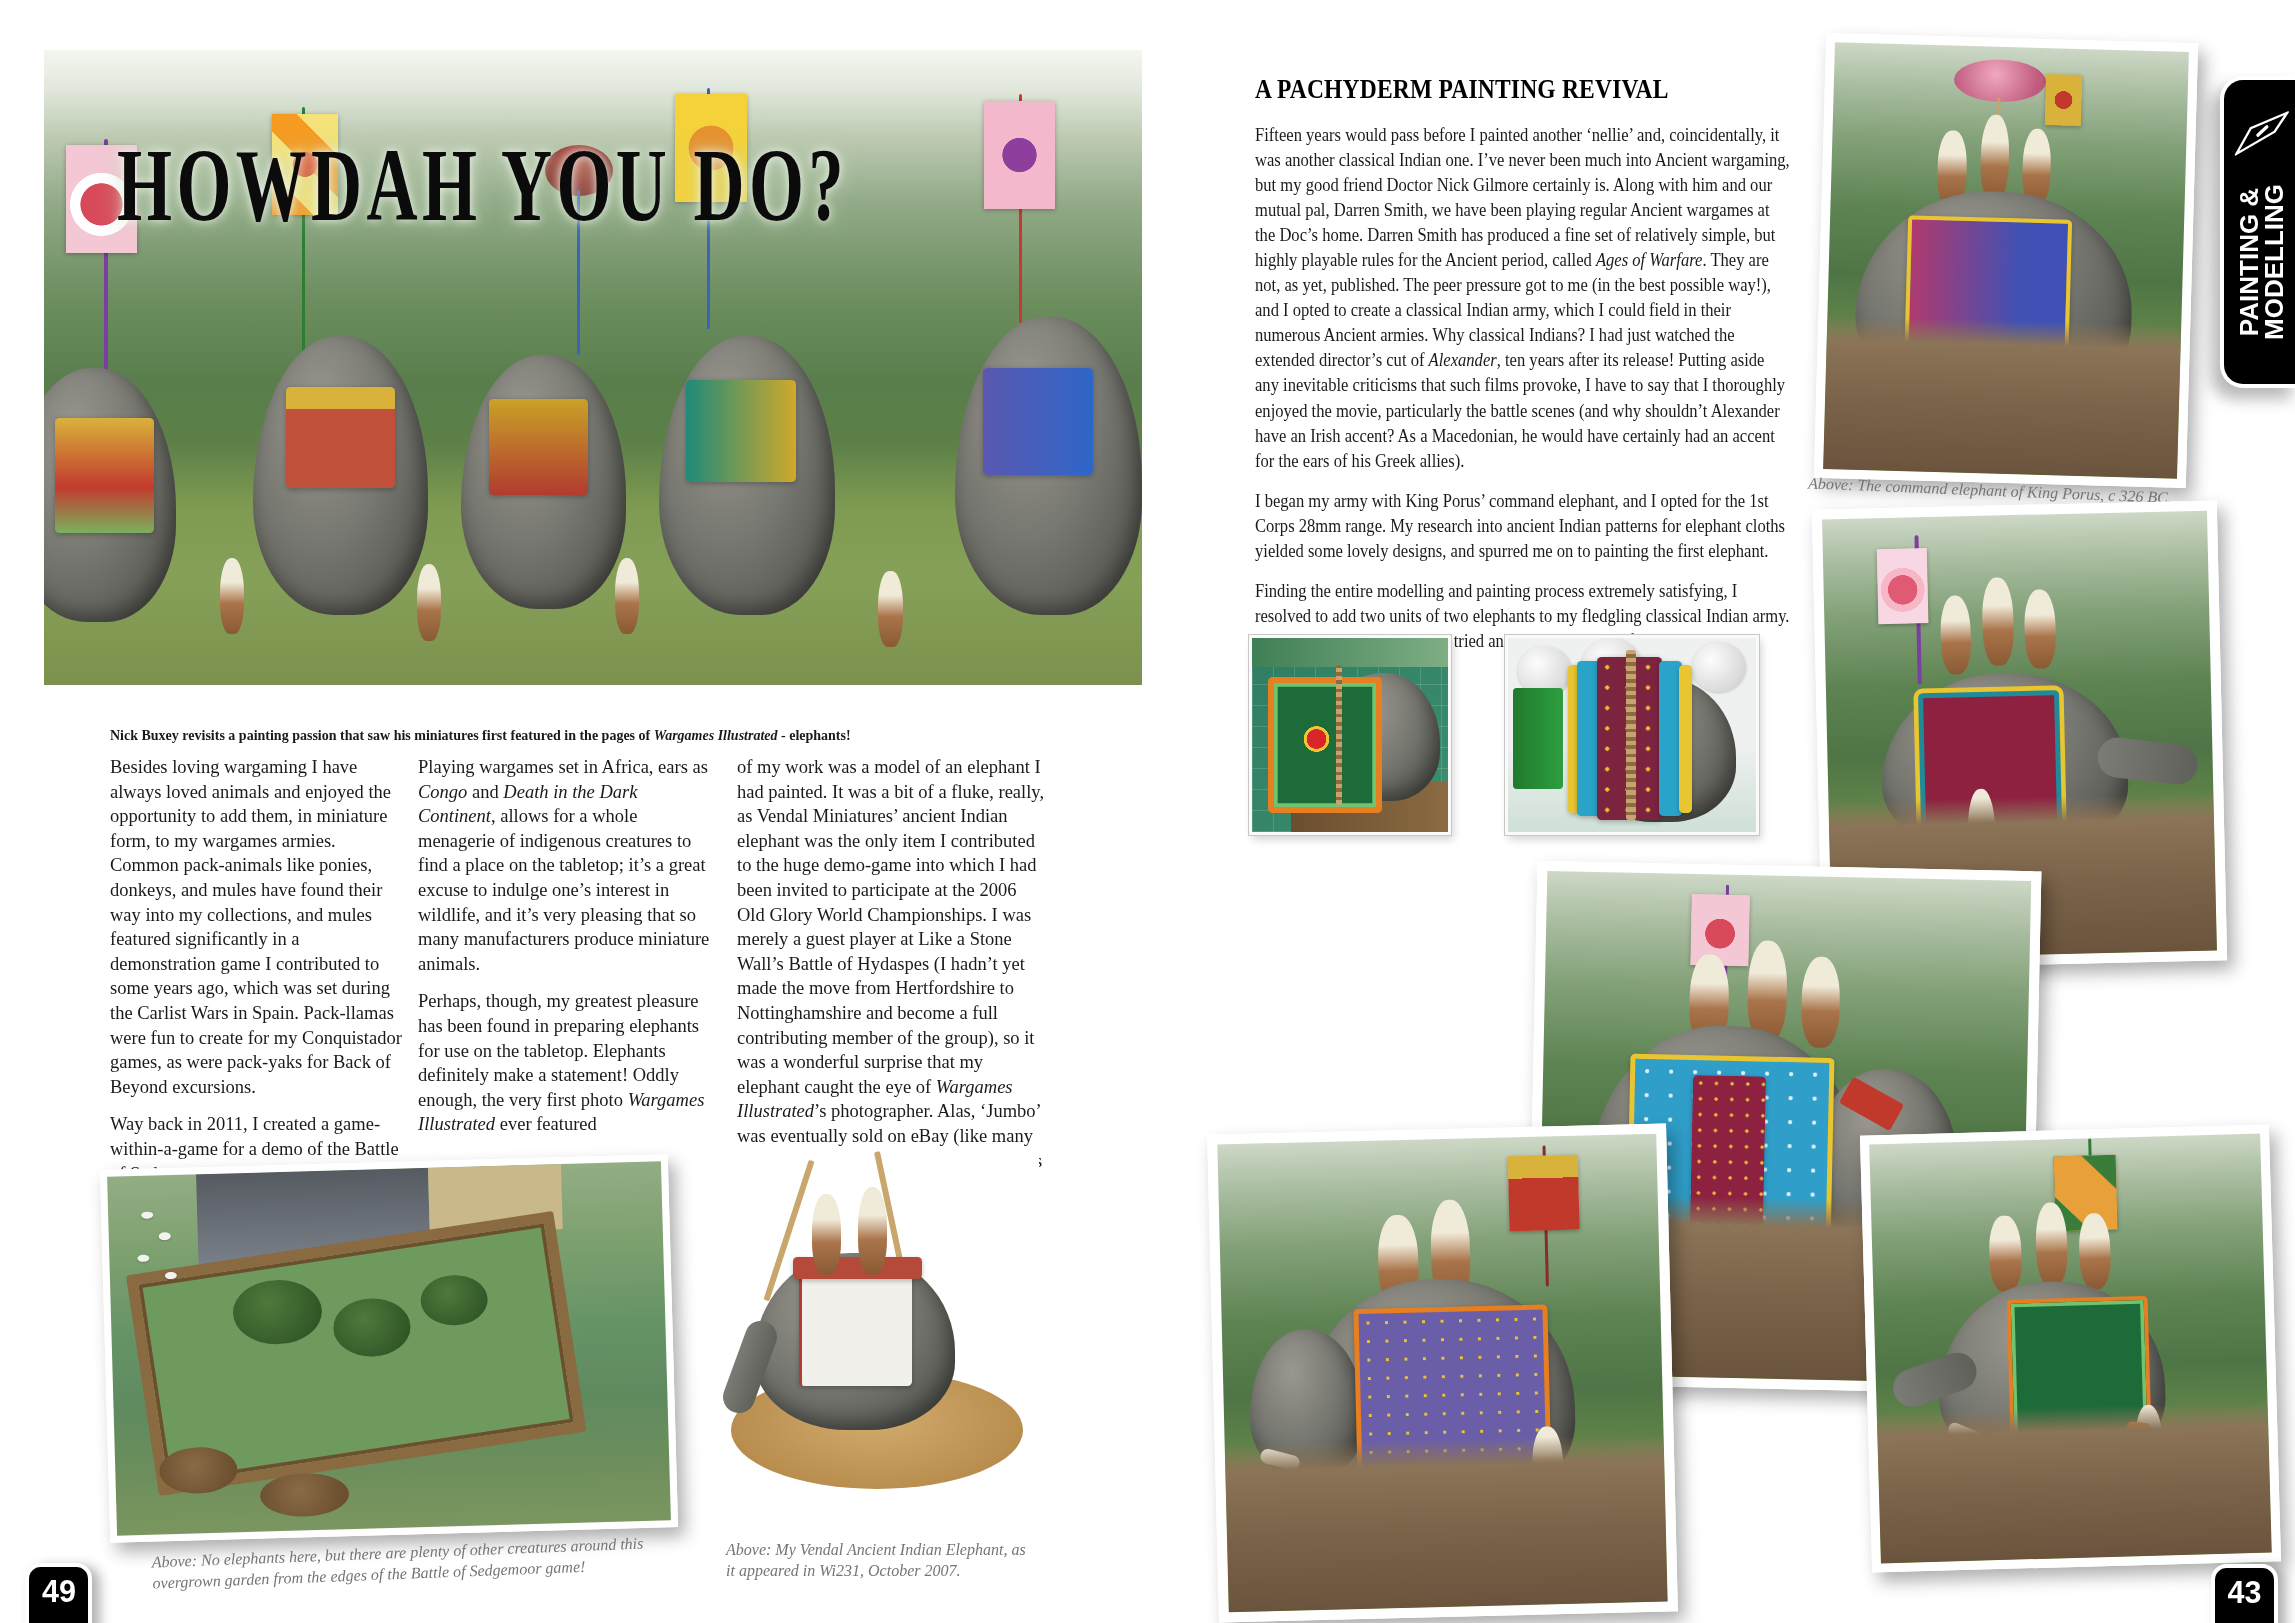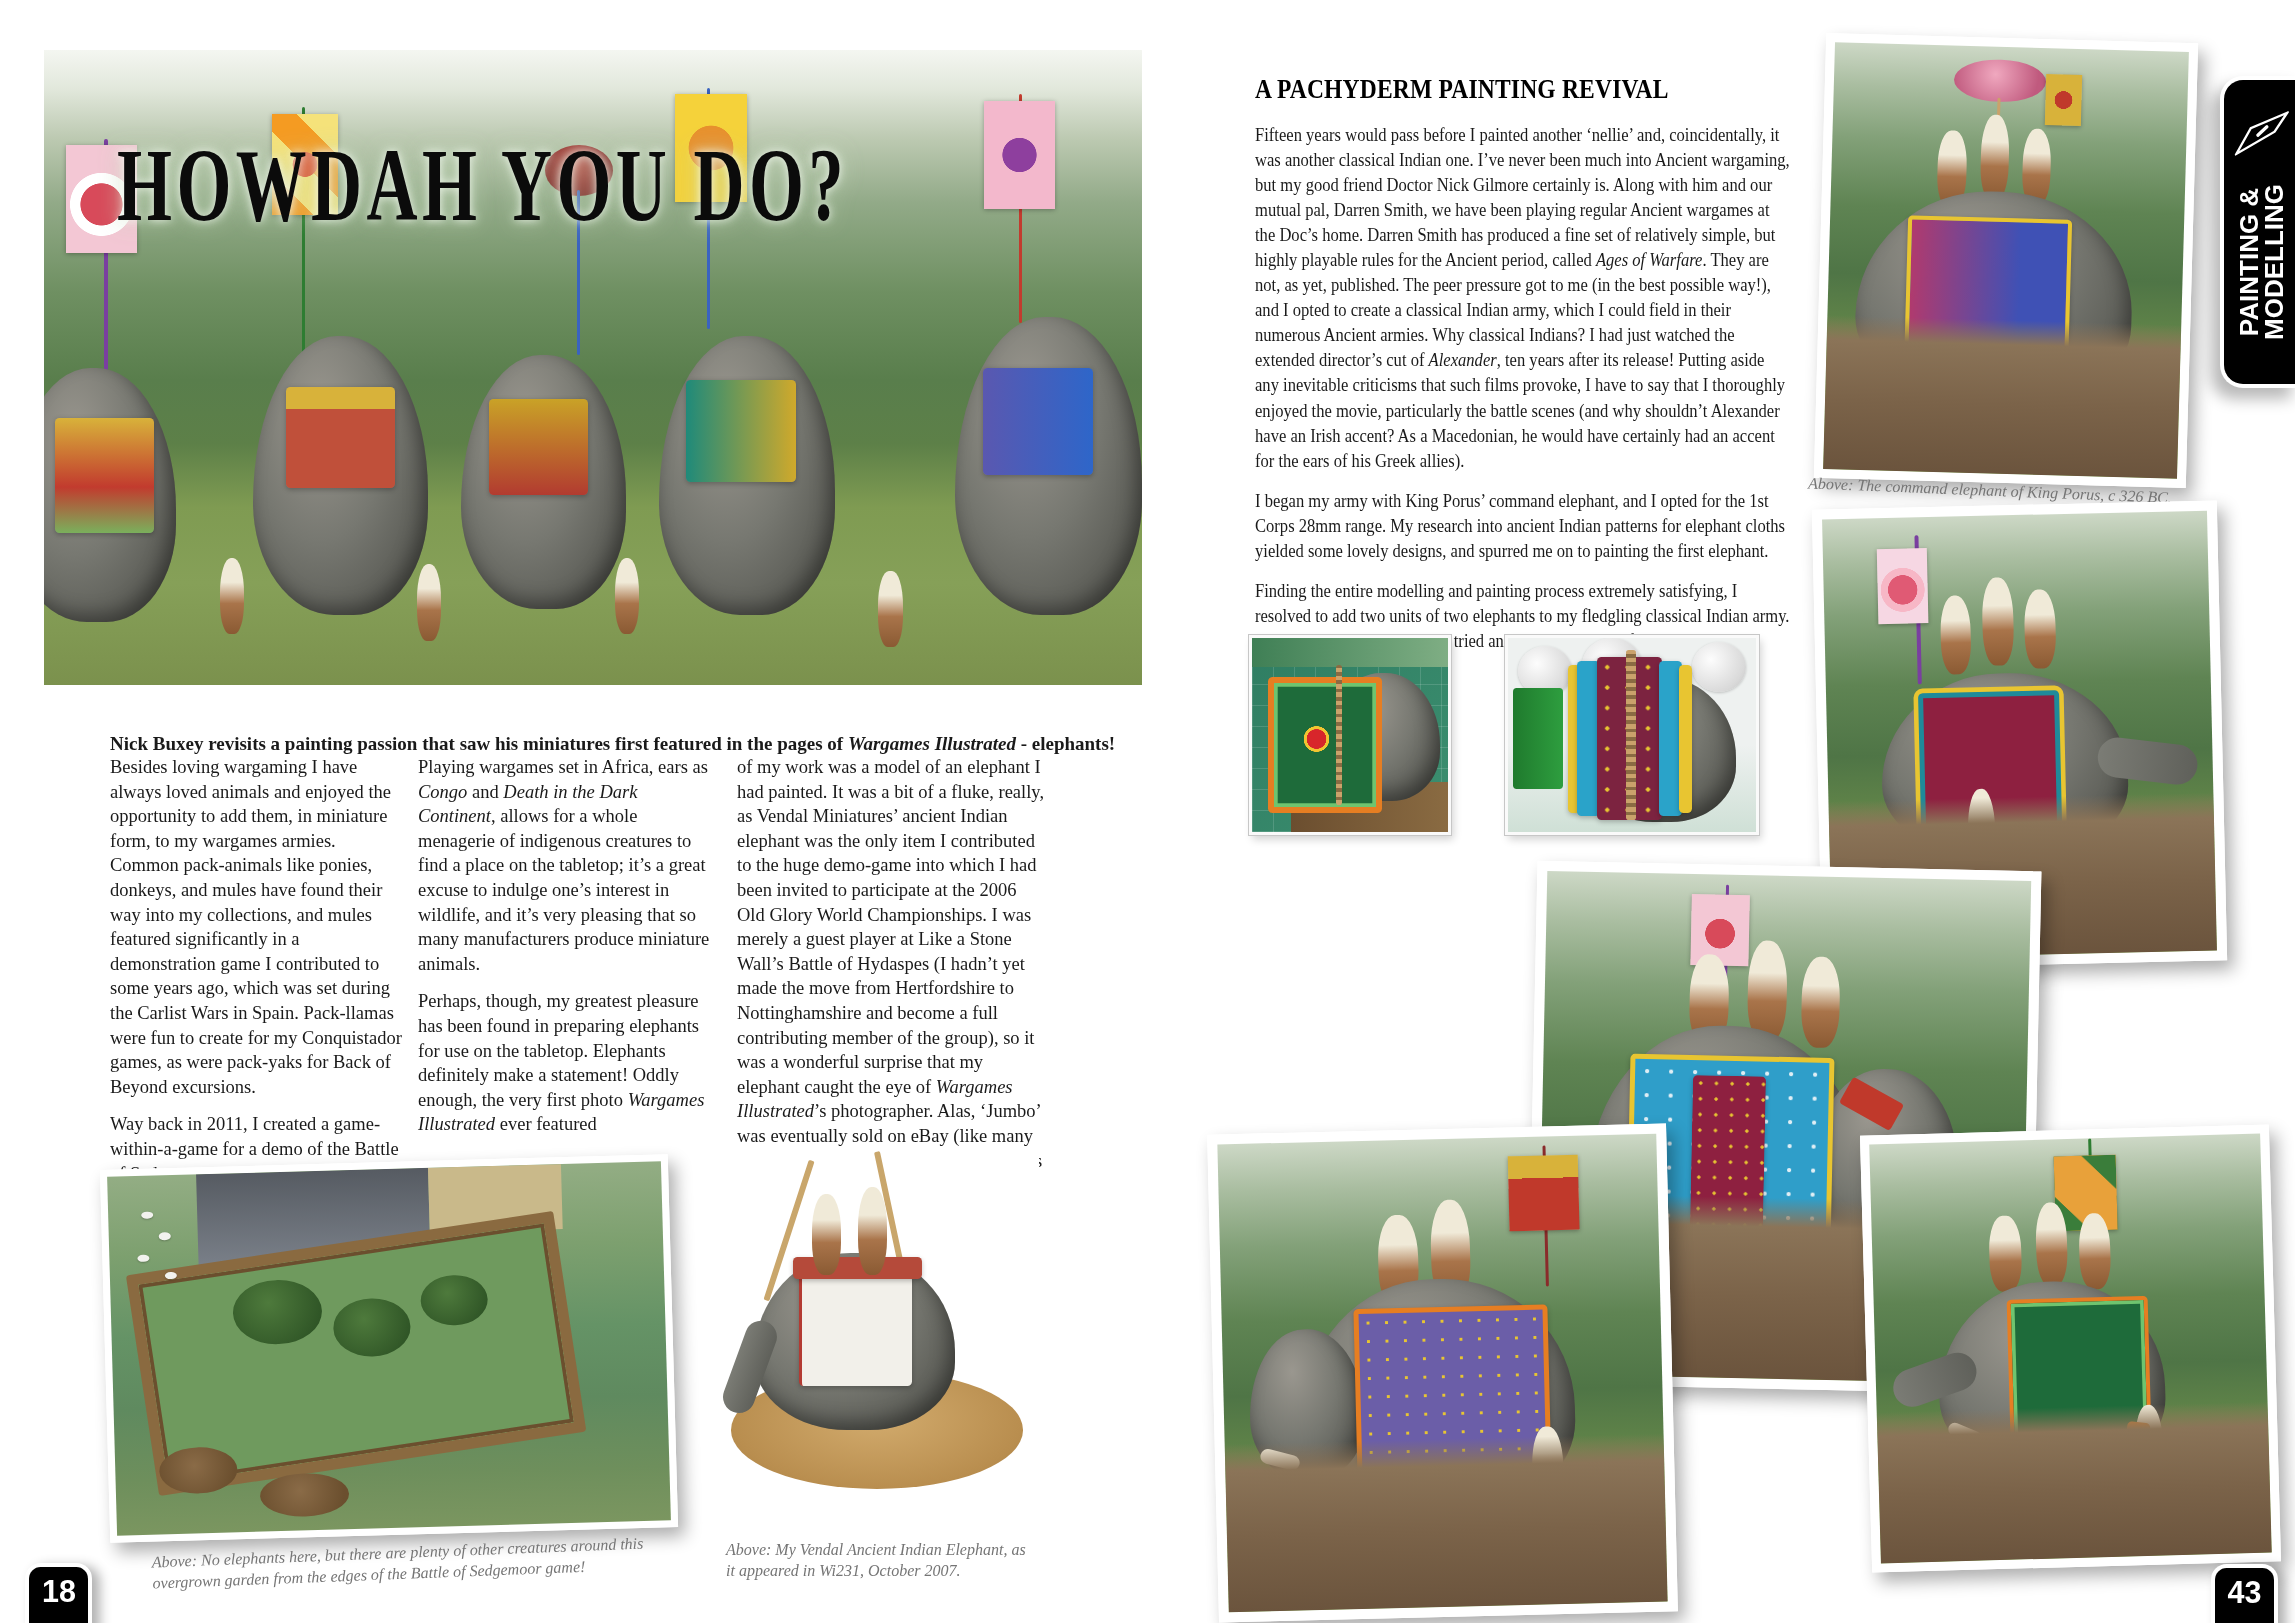--- a/index.html
+++ b/index.html
@@ -41,21 +41,21 @@
   .braid{position:absolute;background:repeating-linear-gradient(0deg,#caa26b 0 4.6px,#8a6b42 4.6px 8.3px);border-radius:2.8px}
 
   #ph-porus{left:1820px;top:38px;width:354px;height:427px;border:9.3px solid #fff;transform:rotate(1.6deg)}
   #ph-lotus{left:1817px;top:505px;width:385px;height:440px;border:10.2px solid #fff;transform:rotate(-1.3deg);z-index:2}
   #ph-bigcenter{left:1532px;top:866px;width:484px;height:503px;border:10.2px solid #fff;transform:rotate(1.2deg);z-index:3}
   #ph-botmid{left:1213px;top:1129px;width:439px;height:468px;border:10.2px solid #fff;transform:rotate(-1.4deg);z-index:6}
   #ph-botright{left:1866px;top:1130px;width:391px;height:419px;border:9.3px solid #fff;transform:rotate(-1.6deg);z-index:5}
 
   
   .title{position:absolute;left:117px;top:55px;font-size:104px;letter-spacing:6.5px;white-space:nowrap;color:#0b0b0b;transform:scaleX(.68);transform-origin:left top;text-shadow:0 0 11px rgba(246,251,242,.95),0 0 30px rgba(193,216,183,.85);z-index:2}
-  .standfirst{position:absolute;left:110px;top:713px;width:1036px;font-weight:bold;font-size:19px;line-height:1.25}
+  .standfirst{position:absolute;left:110px;top:713px;width:1036px;font-weight:bold;font-size:14px;line-height:1.25}
   .bodycol{position:absolute;top:755px;font-size:18.5px;line-height:1.33}
   .bodycol p{margin:0 0 13px}
   #col1{left:110px;width:296px}
   #col2{left:418px;width:301px}
   #col3{left:737px;width:308px}
   .rightcol{position:absolute;left:1255px;top:74px;width:615px;transform:scaleX(.872);transform-origin:left top}
   .rightcol h2{font-size:27px;margin:0 0 16.7px;letter-spacing:0.2px;color:#000}
   .rightcol p{font-size:19px;line-height:1.32;margin:0 0 15px}
   .caption{position:absolute;font-style:italic;color:#757575;font-size:16px;line-height:1.33}
   #cap-garden{left:152px;top:1526px;width:495px;transform:rotate(-2.2deg)}
@@ -147,21 +147,21 @@
       <div class="eleph" style="left:12%;top:28%;width:62%;height:48%"></div>
       <div class="trunk" style="left:6%;top:46%;width:10%;height:26%;transform:rotate(20deg)"></div>
       <div class="cloth" style="left:26%;top:34%;width:34%;height:30%;background:#f2f0ea;border-left:3.7px solid #b33b33"></div>
       <div class="cloth" style="left:24%;top:29%;width:40%;height:6%;background:#b54a3a"></div>
       <div class="figure" style="left:30%;top:12%;width:9%;height:22%"></div>
       <div class="figure" style="left:44%;top:10%;width:9%;height:24%"></div>
     </div>
   </div>
   <p id="cap-vendal" class="caption">Above: My Vendal Ancient Indian Elephant, as it appeared in Wi231, October 2007.</p>
 
-  <div id="tab42" class="pagetab"><span>18</span></div>
+  <div id="tab42" class="pagetab"><span>49</span></div>
 
   <div class="rightcol">
     <h2>A PACHYDERM PAINTING REVIVAL</h2>
     <p><span>Fifteen years would pass before I painted another ‘nellie’ and, coincidentally, it was another classical Indian one. I’ve never been much into Ancient wargaming, but my good friend Doctor Nick Gilmore certainly is. Along with him and our mutual pal, Darren Smith, we have been playing regular Ancient wargames at the Doc’s home. Darren Smith has produced a fine set of relatively simple, but highly playable rules for the Ancient period, called </span><i>Ages of Warfare</i><span>. They are not, as yet, published. The peer pressure got to me (in the best possible way!), and I opted to create a classical Indian army, which I could field in their numerous Ancient armies. Why classical Indians? I had just watched the extended director’s cut of </span><i>Alexander</i><span>, ten years after its release! Putting aside any inevitable criticisms that such films provoke, I have to say that I thoroughly enjoyed the movie, particularly the battle scenes (and why shouldn’t Alexander have an Irish accent? As a Macedonian, he would have certainly had an accent for the ears of his Greek allies).</span></p>
     <p><span>I began my army with King Porus’ command elephant, and I opted for the 1st Corps 28mm range. My research into ancient Indian patterns for elephant cloths yielded some lovely designs, and spurred me on to painting the first elephant.</span></p>
     <p><span>Finding the entire modelling and painting process extremely satisfying, I resolved to add two units of two elephants to my fledgling classical Indian army. For Darren’s rules we use the tried and tested army lists from </span><i>De Bellis Antiquitatis</i><span>.</span></p>
   </div>
 
   <div id="ph-porus" class="photo">
     <div class="scene jungle gravel">

